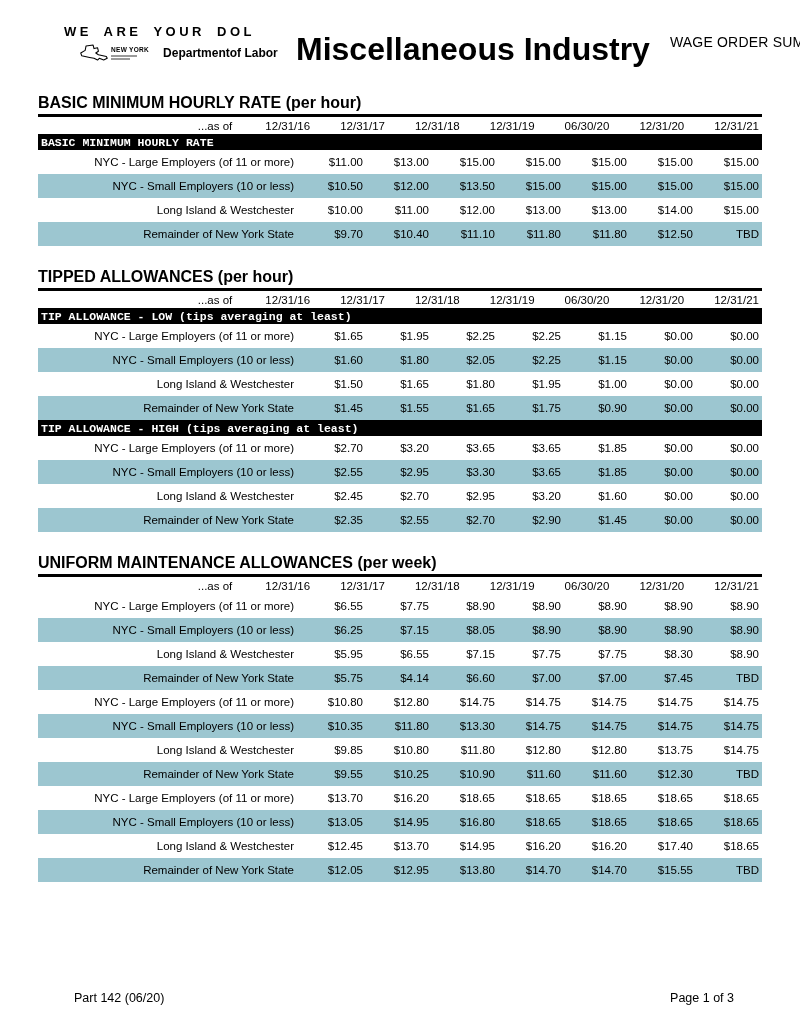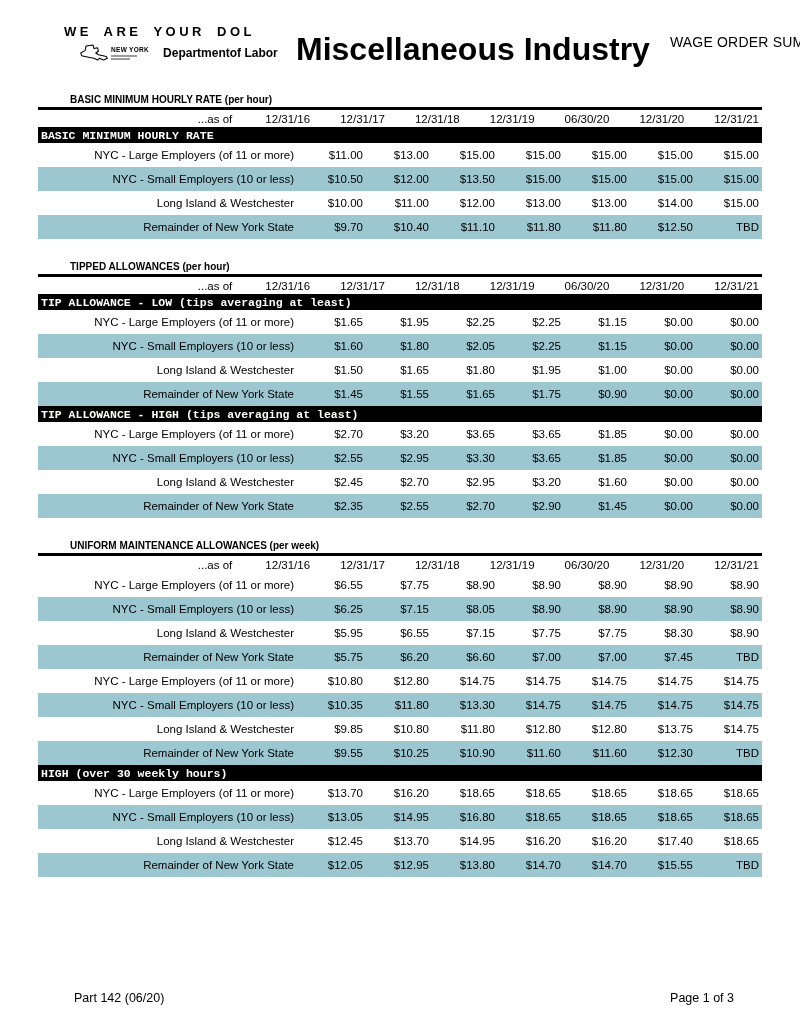--- a/index.html
+++ b/index.html
@@ -25,21 +25,21 @@
   .ny-sub.short { width:19px; }
   .vbar { width:1px; height:20px; background:#111; margin:0 5px; }
   .dept { display:flex; flex-direction:row; font-weight:bold; font-size:12px; line-height:10px; white-space:nowrap; }
   .page-title { flex:1; text-align:center; font-size:32px; font-weight:bold; margin-top:7px; white-space:nowrap; }
   .doc-type { font-size:14px; margin-top:10px; white-space:nowrap; letter-spacing:.2px; }
 
   
   .content { padding:0 38px; }
   .wage-table { margin-top:22px; }
   .wage-table:first-child { margin-top:26px; }
-  .table-title { font-size:10px; font-weight:bold;margin-left:32px; }
+  .table-title { font-size:16px; font-weight:bold; }
   .rule { height:3px; background:var(--rule,#000); margin-top:2px; }
   .row { display:flex; height:24px; align-items:center; font-size:11.5px; }
   .header-row { height:17px;gap:24px; }
   .row.alt { background:var(--alt,#9cc6d0); }
   .cell { white-space:nowrap; }
   .cell.label { width:262px; text-align:right; padding-right:6px; }
   .cell.val { width:66px; text-align:right; padding-right:3px; }
   .band {
     height:16px; background:var(--band,#000); color:var(--bandtx,#fff);
     font-weight:bold; font-size:11.5px; display:flex; align-items:center;
@@ -273,21 +273,21 @@
           <div class="cell val">$6.55</div>
           <div class="cell val">$7.15</div>
           <div class="cell val">$7.75</div>
           <div class="cell val">$7.75</div>
           <div class="cell val">$8.30</div>
           <div class="cell val">$8.90</div>
         </div>
         <div class="row alt">
           <div class="cell label">Remainder of New York State</div>
           <div class="cell val">$5.75</div>
-          <div class="cell val">$6.20</div>
+          <div class="cell val">$4.14</div>
           <div class="cell val">$6.60</div>
           <div class="cell val">$7.00</div>
           <div class="cell val">$7.00</div>
           <div class="cell val">$7.45</div>
           <div class="cell val">TBD</div>
         </div>
         <div class="row">
           <div class="cell label">NYC - Large Employers (of 11 or more)</div>
           <div class="cell val">$10.80</div>
           <div class="cell val">$12.80</div>
@@ -320,21 +320,20 @@
         <div class="row alt">
           <div class="cell label">Remainder of New York State</div>
           <div class="cell val">$9.55</div>
           <div class="cell val">$10.25</div>
           <div class="cell val">$10.90</div>
           <div class="cell val">$11.60</div>
           <div class="cell val">$11.60</div>
           <div class="cell val">$12.30</div>
           <div class="cell val">TBD</div>
         </div>
-        <div class="band">HIGH (over 30 weekly hours)</div>
         <div class="row">
           <div class="cell label">NYC - Large Employers (of 11 or more)</div>
           <div class="cell val">$13.70</div>
           <div class="cell val">$16.20</div>
           <div class="cell val">$18.65</div>
           <div class="cell val">$18.65</div>
           <div class="cell val">$18.65</div>
           <div class="cell val">$18.65</div>
           <div class="cell val">$18.65</div>
         </div>

